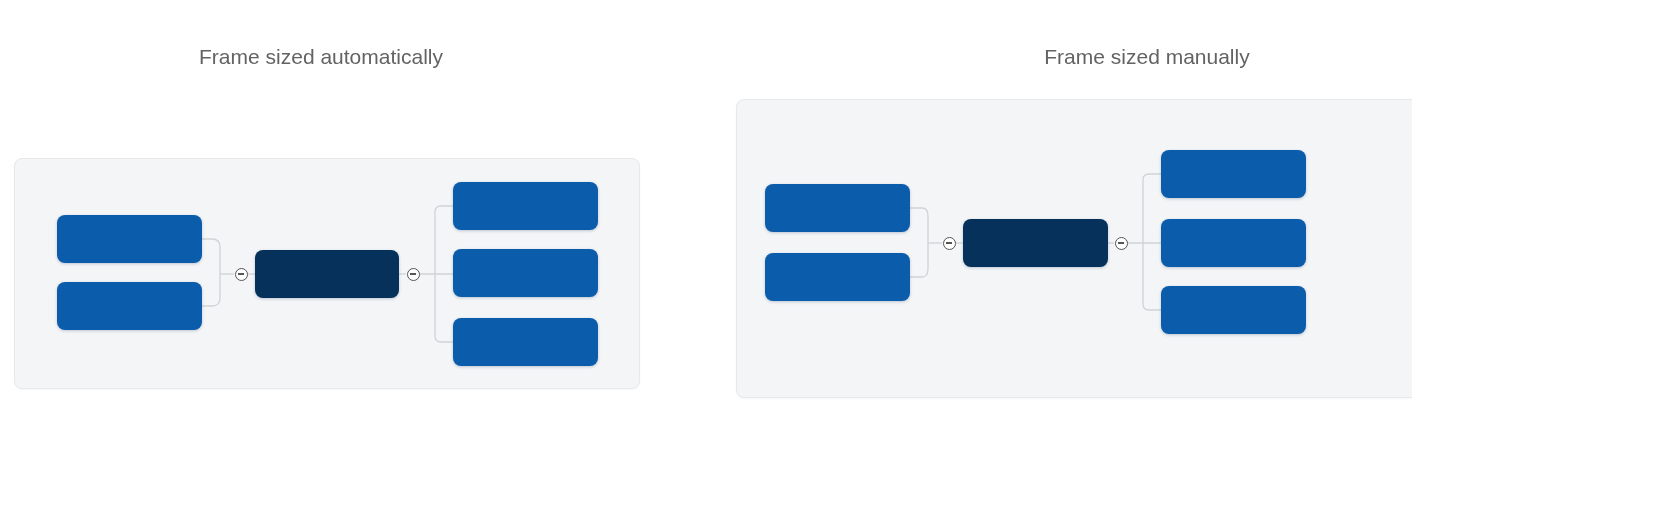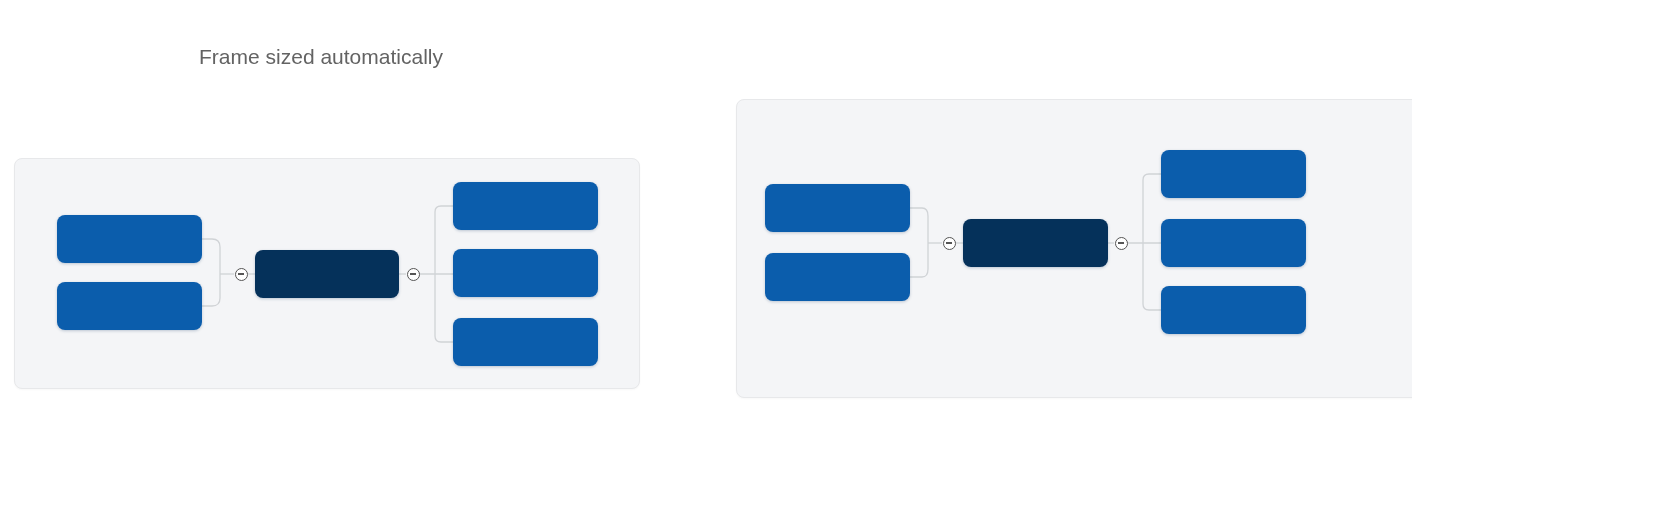--- a/index.html
+++ b/index.html
@@ -67,20 +67,21 @@
     width: 6px;
     height: 1.5px;
     background: var(--collapse-border, #555555);
   }
 </style>
 </head>
 <body>
 
 <div class="stage">
   <div class="panel-title" id="title-0" style="left: 321px; top: 44px;">Frame sized automatically</div>
+  <div class="panel-title" id="title-1" style="left: 1147px; top: 44px;">Frame sized manually</div>
   <div id="diagram-layer">
       <div class="frame" style="left: 14px; top: 158px; width: 626px; height: 231px;"></div>
       <div class="frame" style="left: 736px; top: 99px; width: 822px; height: 299px;"></div>
       <svg width="1656" height="519" class="connector-layer">
         <path d="M202,239 H212 Q220,239 220,247 V274"></path>
         <path d="M202,306 H212 Q220,306 220,298 V274"></path>
         <path d="M220,274 H234"></path>
         <path d="M248,274 H255"></path>
         <path d="M399,274 H406"></path>
         <path d="M420,274 H453"></path>

